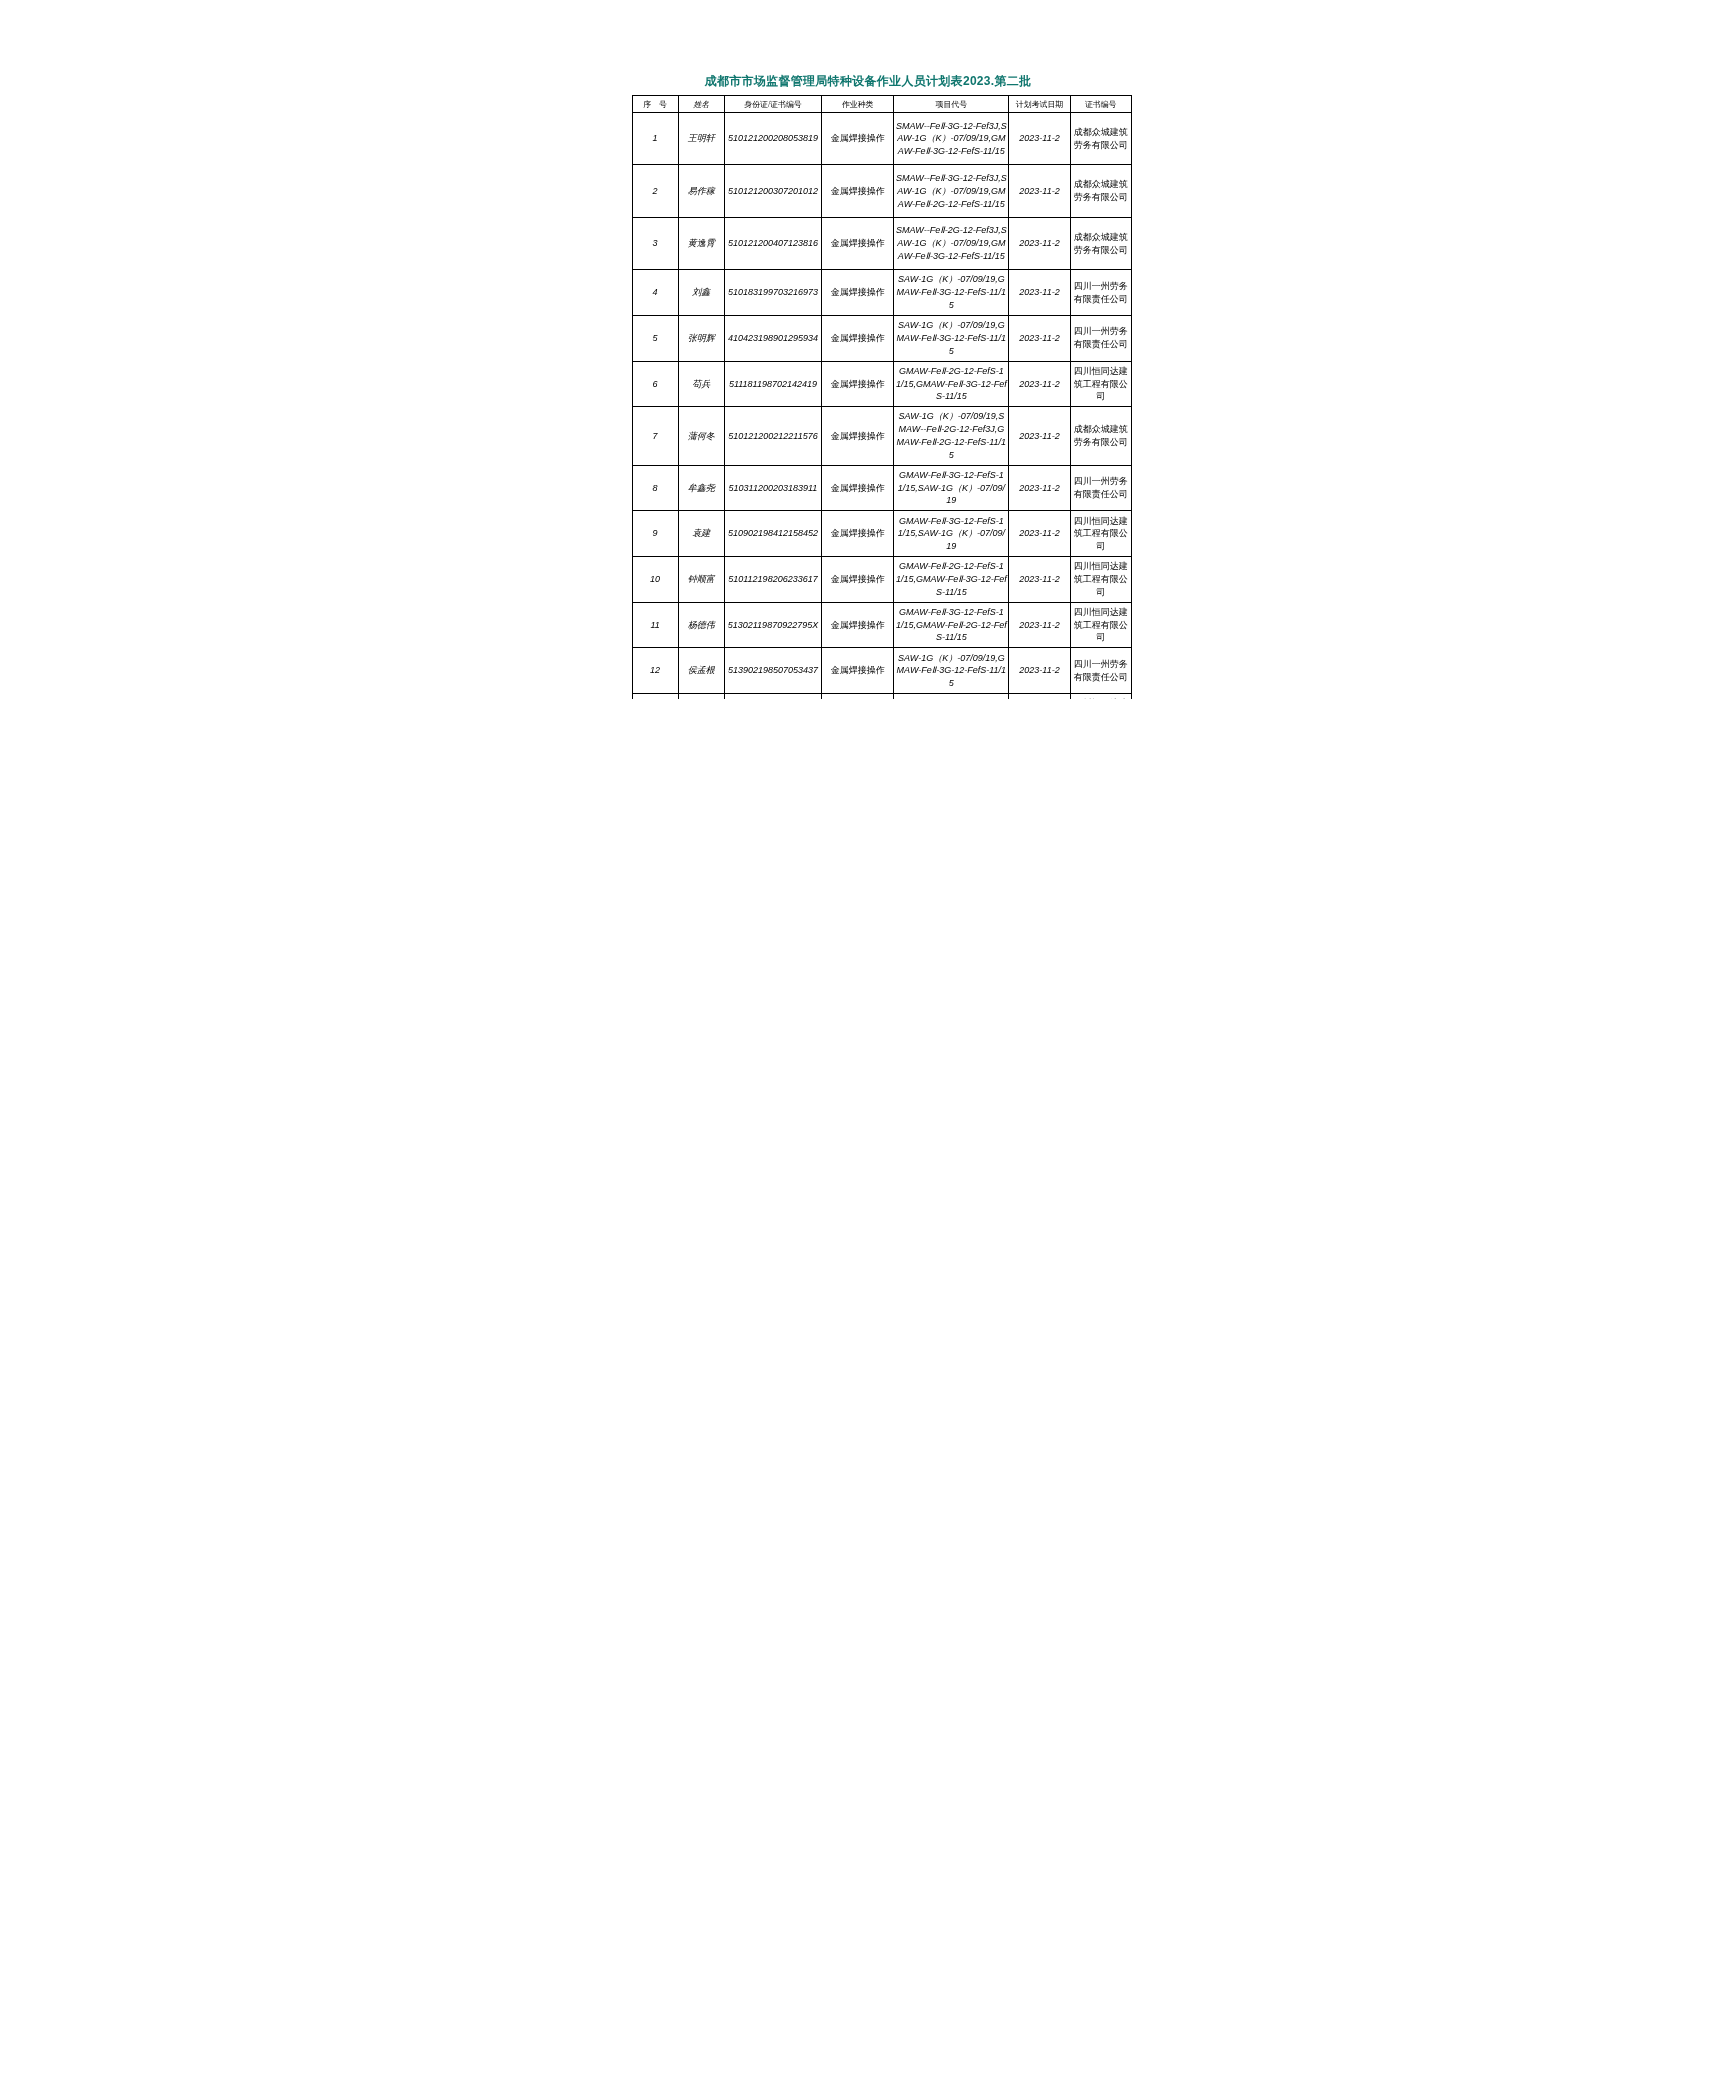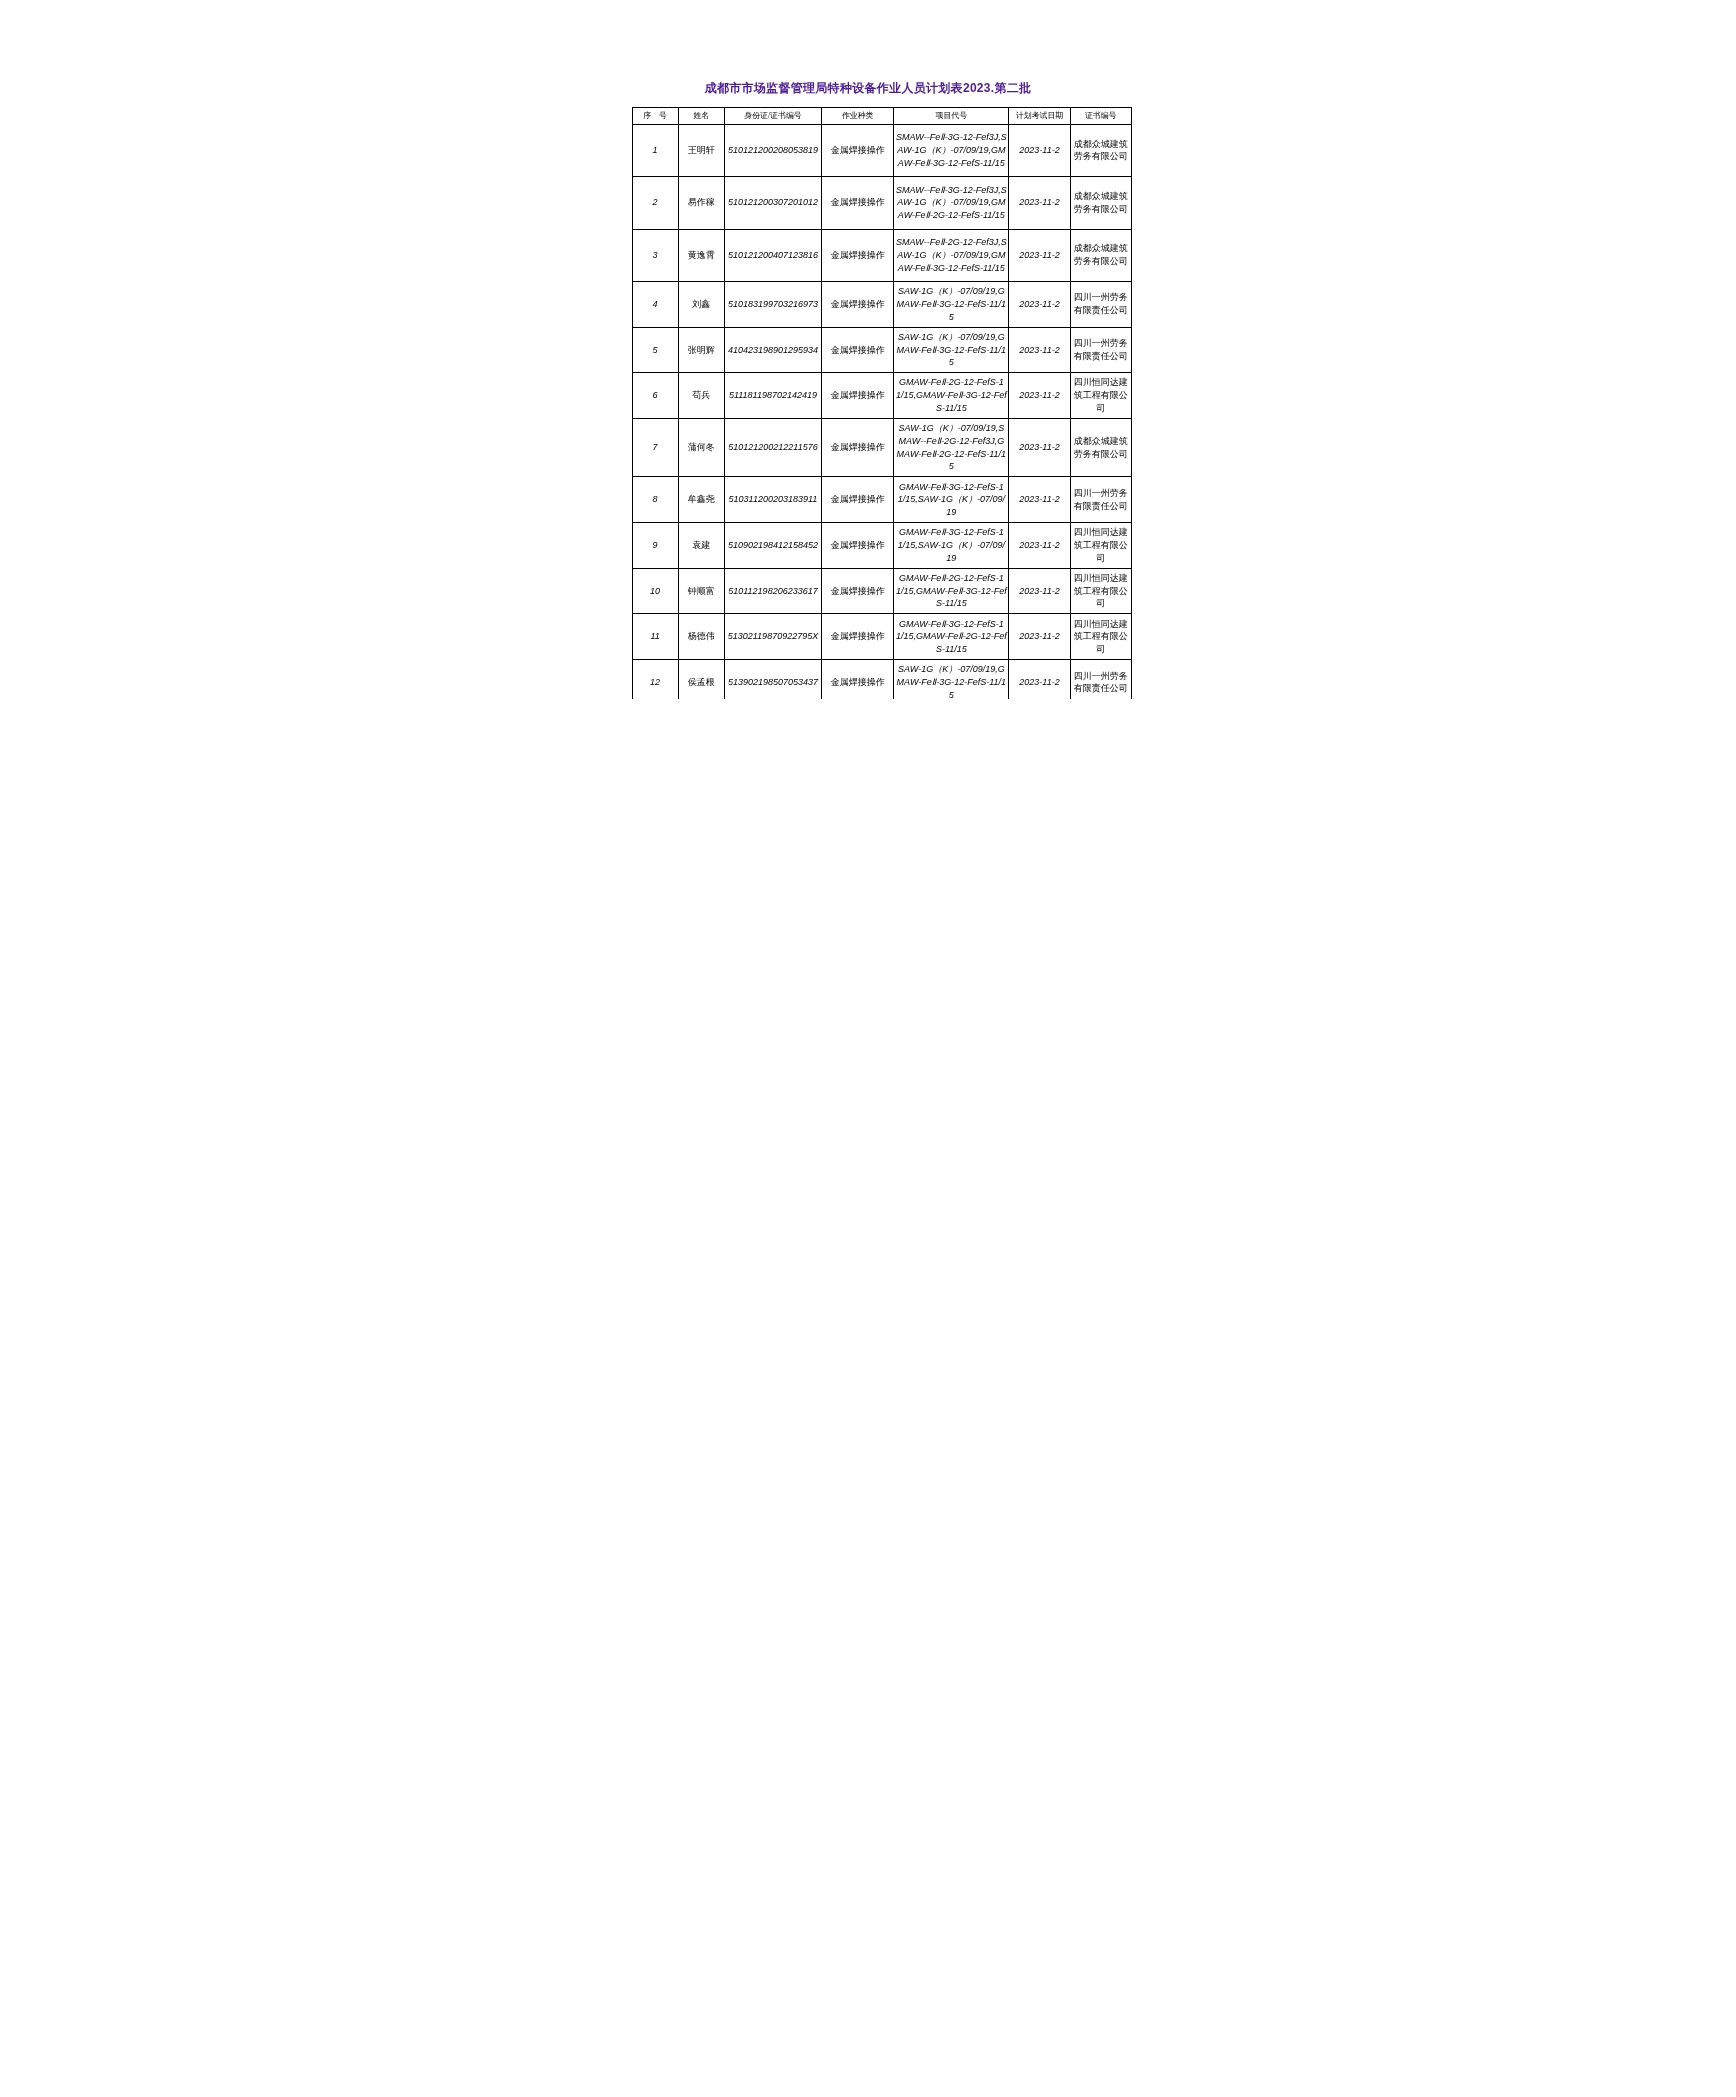--- a/index.html
+++ b/index.html
@@ -10,28 +10,28 @@
   .page {
     position: relative;
     width: 579px;
     height: 699px;
     margin: 0 auto;
     background: #ffffff;
     color: #000000;
     overflow: hidden;
   }
   .title {
-    margin: 11px;
+    margin: 4px;
     padding-top: 70px;
     text-align: center;
     font-family: "Liberation Sans", sans-serif;
     font-weight: bold;
     font-size: 12px;
     line-height: 1.25;
-    color: #4c1d95;
+    color: #0f766e;
     letter-spacing: 0.3px;
   }
   table.plan-table {
     border-collapse: collapse;
     table-layout: fixed;
     margin-left: 53px;
     margin-top: 6.3px;
     width: 476px;
     background: #ffffff;
   }
@@ -56,21 +56,21 @@
     font-weight: normal;
     font-size: 7.9px;
     height: 12.6px;
     padding: 1.6px 1.1px;
   }
   table.plan-table td {
     font-size: 9px;
   }
   
   .col-no       { width: 43px;  }
-  .col-name     { width: 43px;  }
+  .col-name     { width: 43px; font-style: italic;  }
   .col-id       { width: 94px; }
   .col-job      { width: 69px; }
   .col-project  { width: 112px; }
   .col-date     { width: 58px; }
   .col-employer { width: 58px; }
   
   td.col-name, td.col-job, td.col-employer {
     font-family: "Liberation Serif", serif;
   }
   td.col-no, td.col-id, td.col-project, td.col-date {

